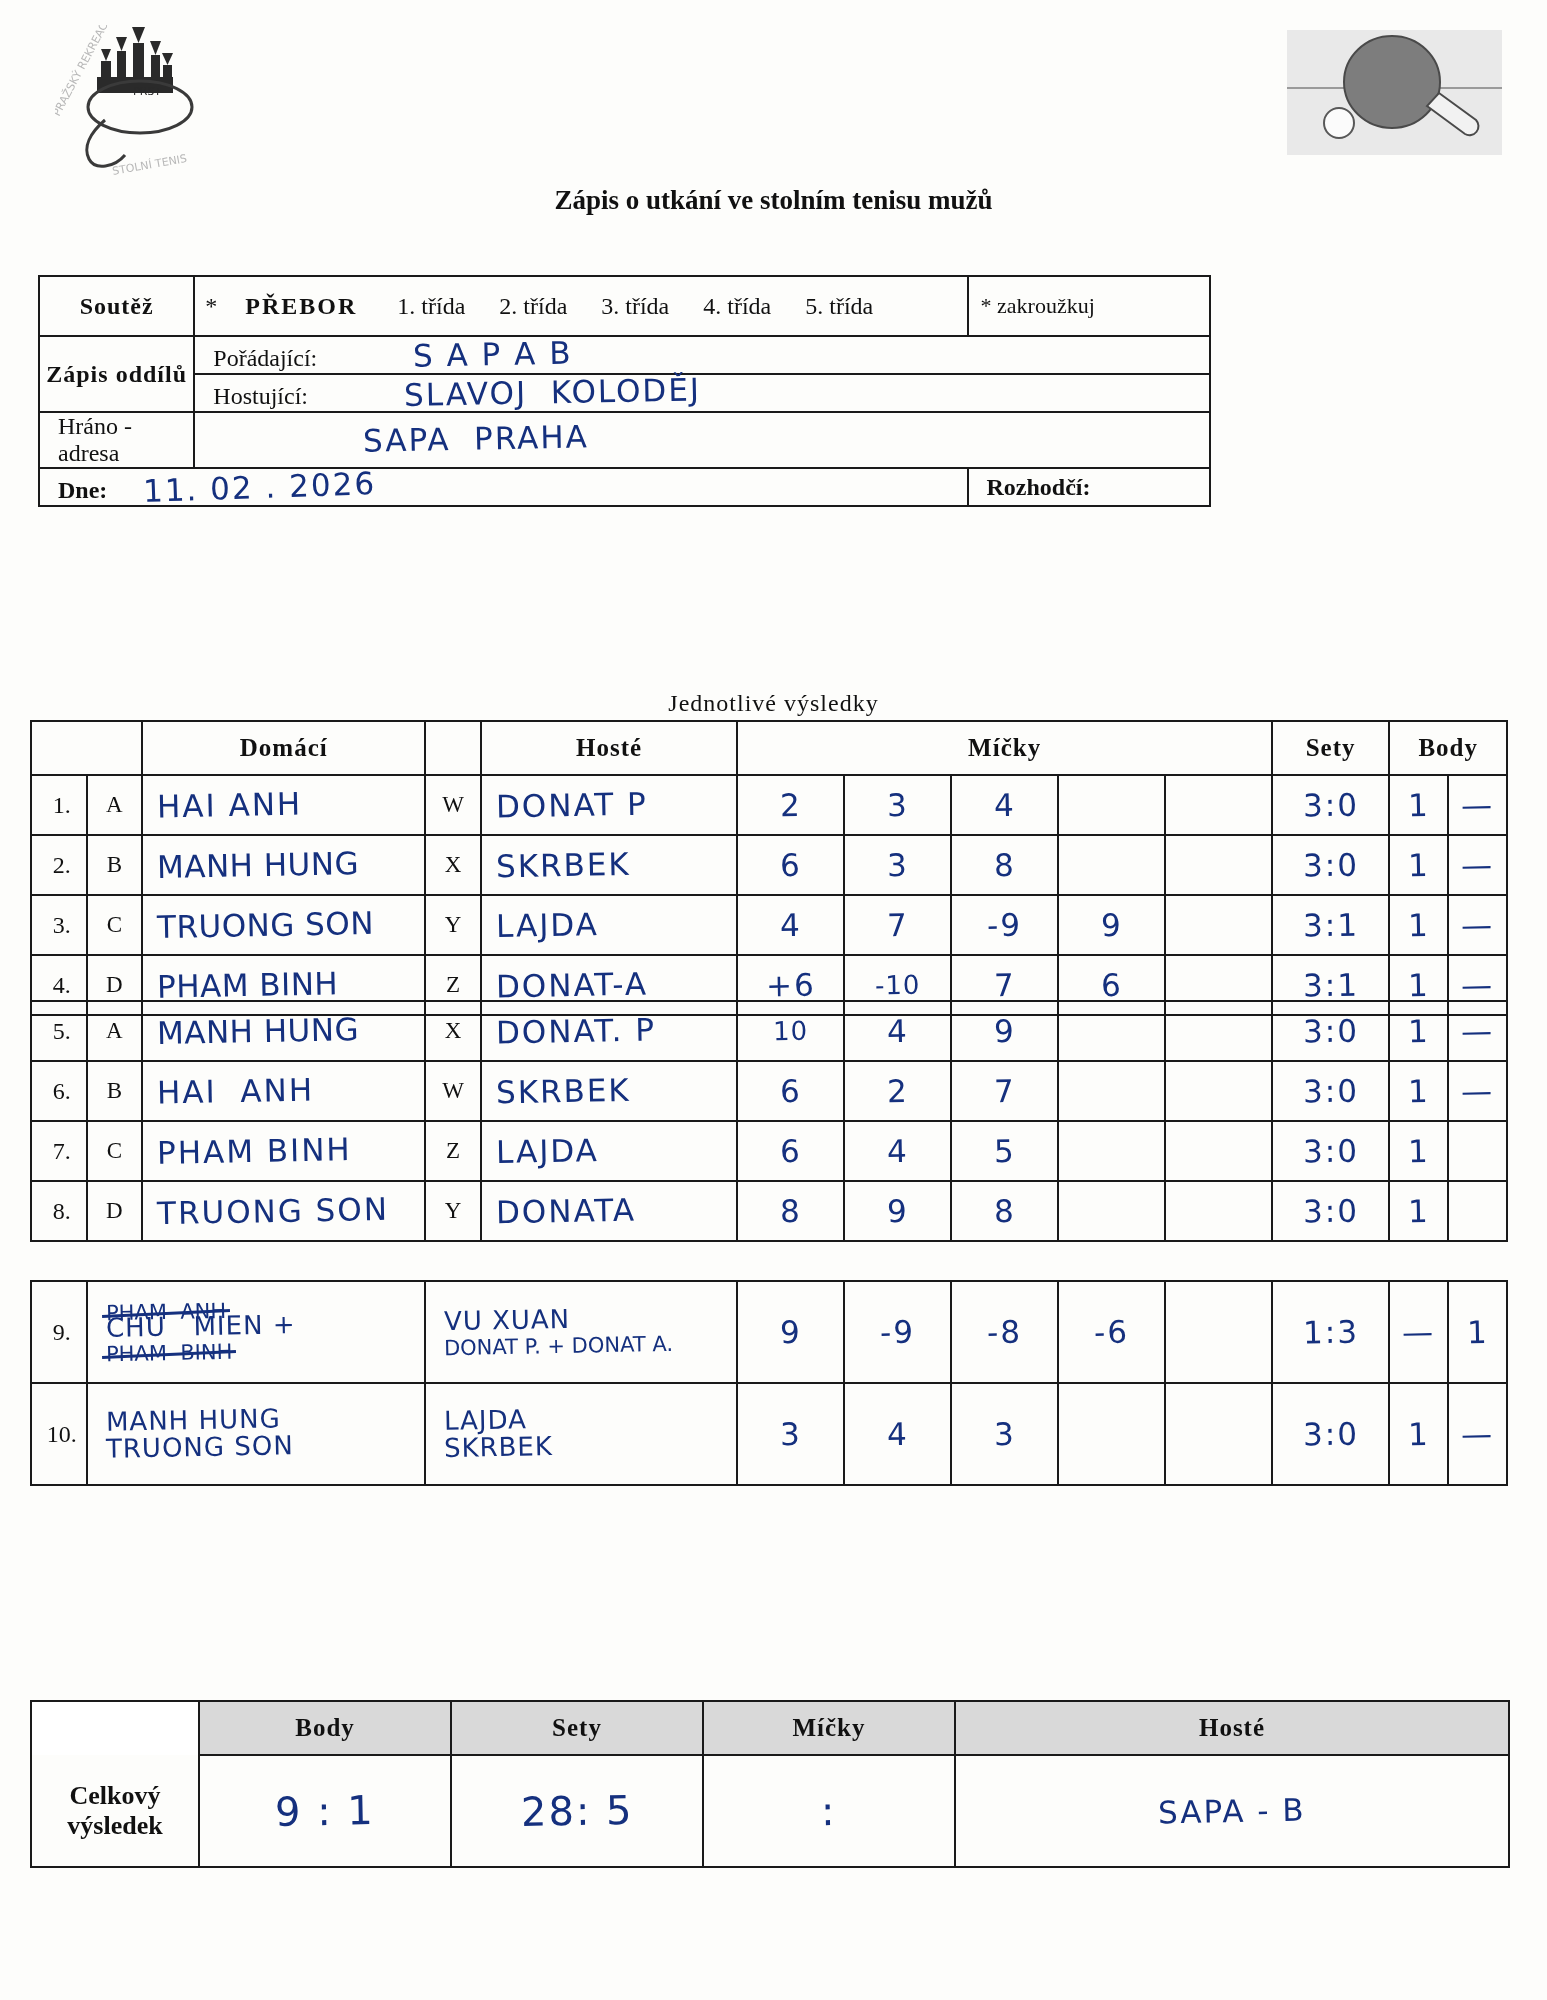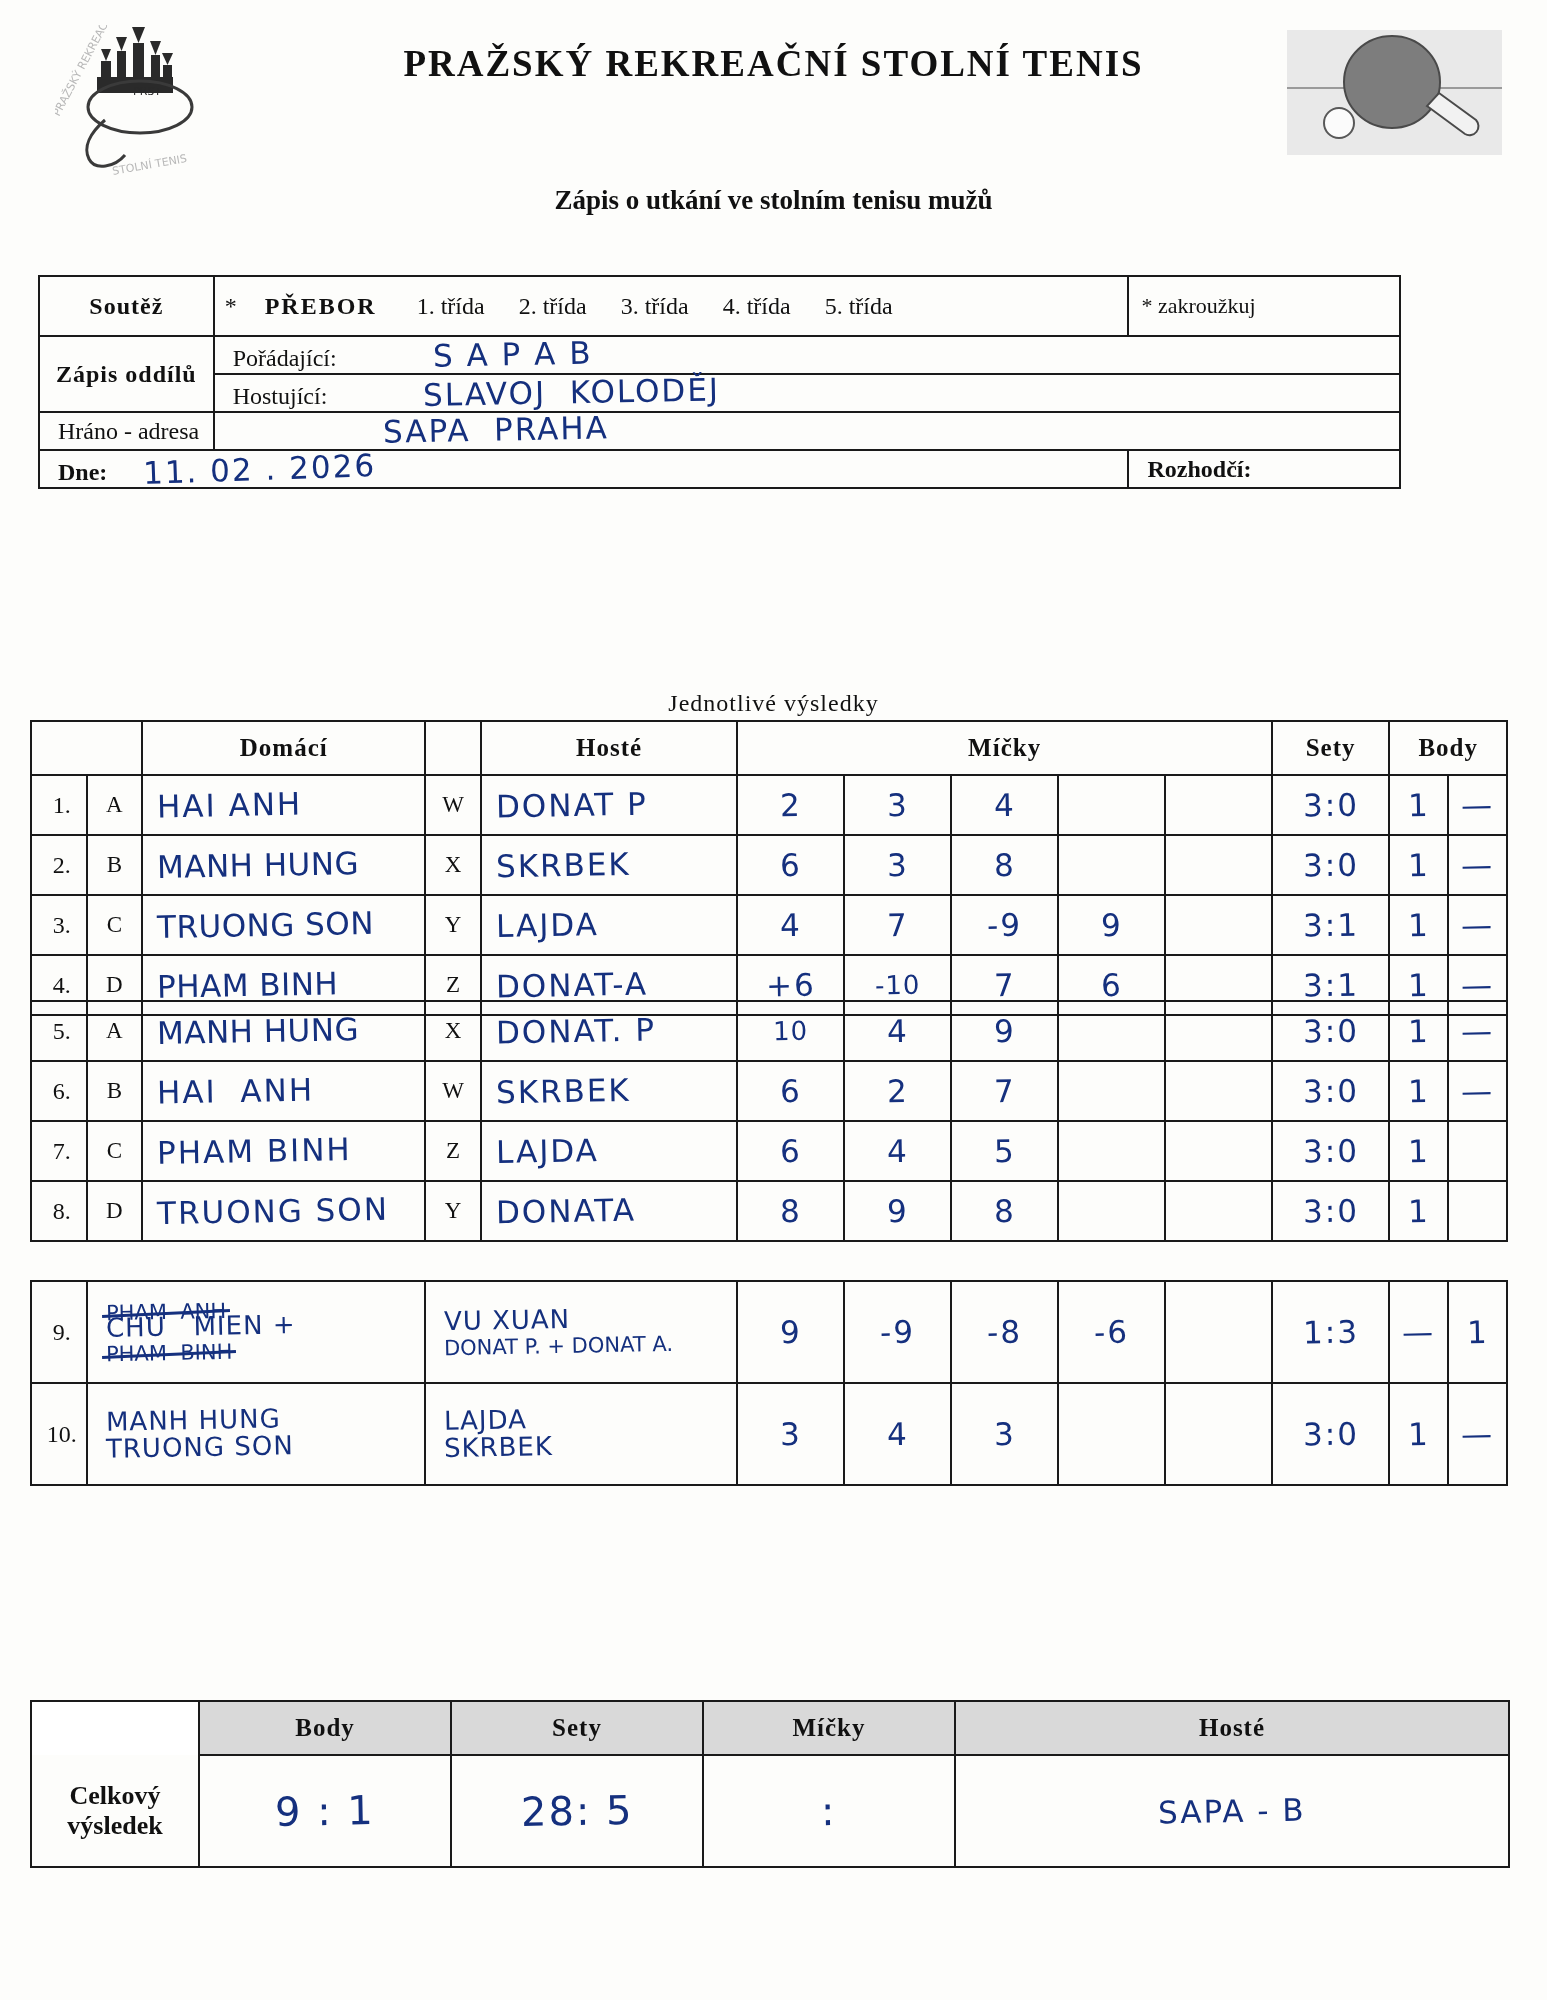--- a/index.html
+++ b/index.html
@@ -92,21 +92,21 @@
   .hw.xs { font-size: 21px; letter-spacing: 0px; }
   .hw.tight { letter-spacing: 0.5px; }
   .hw.r2 { transform: rotate(-2deg); }
   .hw.big { font-size: 40px; }
 
   
   .info-wrap {
     position: absolute;
     left: 38px;
     top: 275px;
-    width: 1363px;
+    width: 1173px;
   }
   .lbl {
     text-align: center;
     font-weight: bold;
     font-size: 24px;
     letter-spacing: 1px;
   }
   .lbl-left {
     text-align: left;
     padding-left: 18px;
@@ -227,21 +227,20 @@
         <ellipse cx="85" cy="82" rx="52" ry="26" fill="none" stroke="#3a3a3a" stroke-width="3"></ellipse>
         <path d="M50 95 C35 108 28 122 34 134 C40 146 60 142 70 130" fill="none" stroke="#3a3a3a" stroke-width="3"></path>
         <text x="78" y="70" font-size="11" font-family="DejaVu Sans, sans-serif" fill="#2a2a2a">PRST</text>
         <g fill="#b8b8b8" font-size="11" font-family="DejaVu Sans, sans-serif">
           <text x="4" y="92" transform="rotate(-62 4 92)">PRAŽSKÝ REKREAČNÍ</text>
           <text x="58" y="150" transform="rotate(-10 58 150)">STOLNÍ TENIS</text>
         </g>
       </svg>
     </div>
 
-    <div class="main-title">PRAŽSKÝ REKREAČNÍ STOLNÍ TENIS</div>
 
     <div class="racket">
       <svg width="215" height="125" viewBox="0 0 215 125">
         <rect x="0" y="0" width="215" height="125" fill="#e9e9e9"></rect>
         <line x1="0" y1="58" x2="215" y2="58" stroke="#9a9a9a" stroke-width="2"></line>
         <ellipse cx="105" cy="52" rx="48" ry="46" fill="#7d7d7d" stroke="#4a4a4a" stroke-width="2"></ellipse>
         <path d="M140 76 L178 104 a9 9 0 0 0 11 -14 L152 63 Z" fill="#f2f2f2" stroke="#4a4a4a" stroke-width="2"></path>
         <circle cx="52" cy="93" r="15" fill="#fbfbfb" stroke="#585858" stroke-width="2"></circle>
       </svg>
     </div>

